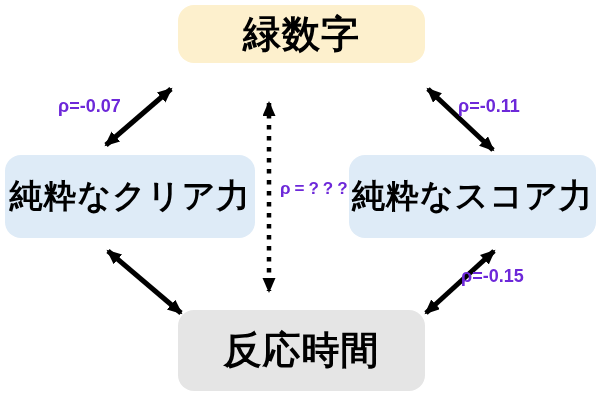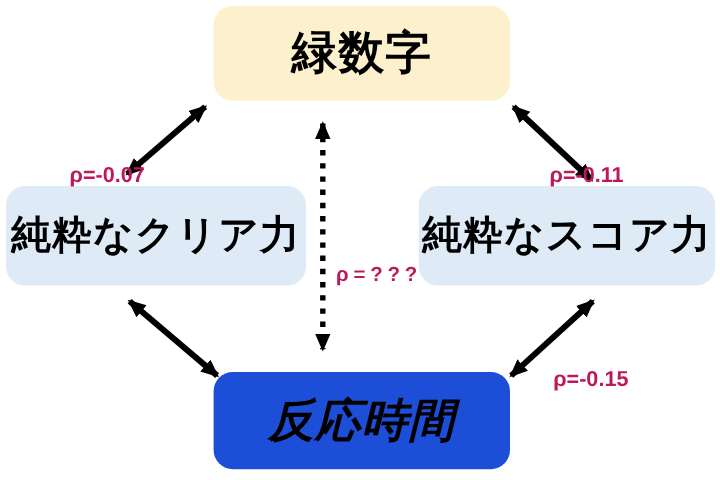--- a/index.html
+++ b/index.html
@@ -19,21 +19,21 @@
     position: absolute;
     display: flex;
     align-items: center;
     justify-content: center;
     border-radius: 16px;
     font-weight: 700;
     color: #000000;
     letter-spacing: 1px;
     white-space: nowrap;
   }
-  .node-top    { left: 178px; top: 5px;   width: 247px; height: 79px; font-size: 38px; }
+  .node-top    { left: 178px; top: 5px;   width: 247px; height: 58px; font-size: 38px; }
   .node-left   { left: 5px;   top: 155px; width: 250px; height: 83px; font-size: 33px; }
   .node-right  { left: 349px; top: 155px; width: 247px; height: 83px; font-size: 33px; }
   .node-bottom { left: 178px; top: 310px; width: 247px; height: 81px; font-size: 38px; }
   .edges-svg {
     position: absolute;
     left: 0; top: 0;
     width: 600px; height: 400px;
   }
   .edge-line {
     stroke: #000000;
@@ -42,23 +42,22 @@
   .edge-line-dotted {
     stroke: #000000;
     stroke-width: 4.5;
     stroke-dasharray: 4.5 6.5;
     stroke-linecap: butt;
   }
   .edge-label {
     position: absolute;
     font-size: 18px;
     font-weight: 700;
-    color: #be185d;
+    color: #6d28d9;
     white-space: nowrap;
-    margin-top: 40px;
   }
   .label-tl { left: 58px;  top: 96px; }
   .label-tr { left: 458px; top: 96px; }
   .label-bl { left: 58px;  top: 270px; }
   .label-br { left: 461px; top: 266px; }
   .label-center { left: 280px; top: 179px; font-size: 17px; letter-spacing: 4px; }
 </style>
 </head>
 <body>
 
@@ -82,21 +81,21 @@
   </div>
 
   <div class="node node-left" style="background: rgb(222, 235, 247);">
     <span>純粋なクリア力</span>
   </div>
 
   <div class="node node-right" style="background: rgb(222, 235, 247);">
     <span>純粋なスコア力</span>
   </div>
 
-  <div class="node node-bottom" style="background: #1d4ed8; font-style: italic;">
+  <div class="node node-bottom" style="background: #e5e5e5;">
     <span>反応時間</span>
   </div>
 
   <div class="edge-label label-tl">ρ=-0.07</div>
   <div class="edge-label label-tr">ρ=-0.11</div>
   <div class="edge-label label-br">ρ=-0.15</div>
   <div class="edge-label label-center">ρ=???</div>
 
 </div>
 

